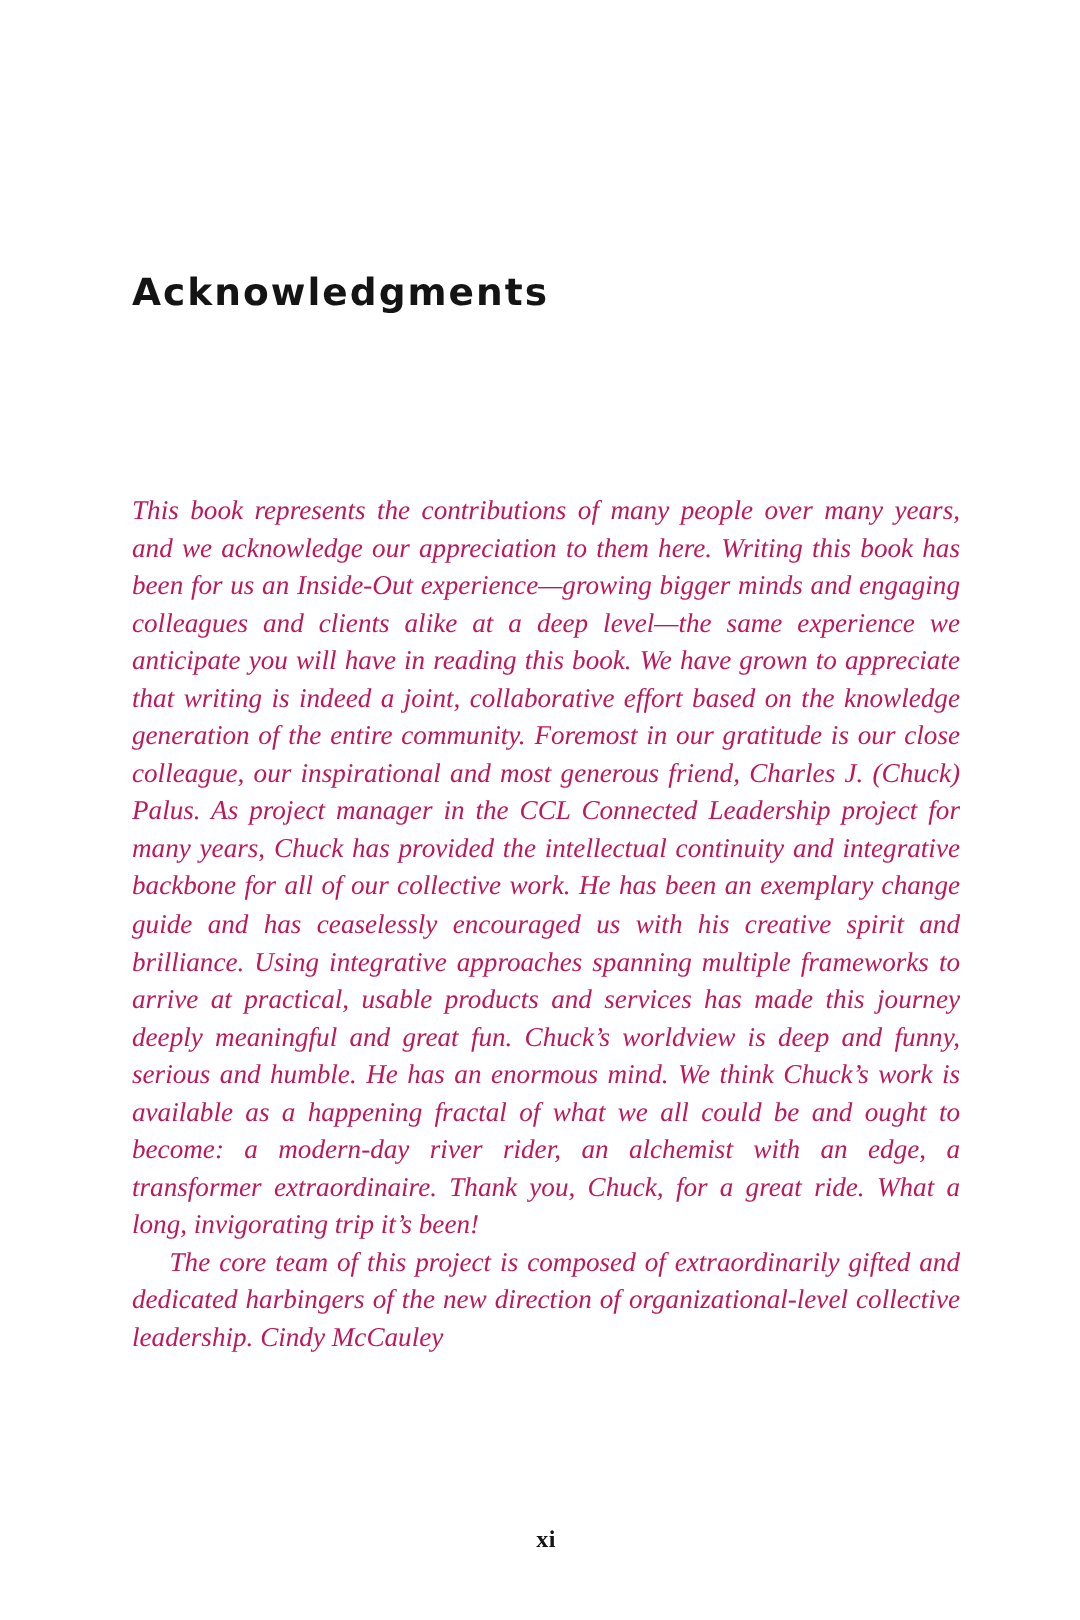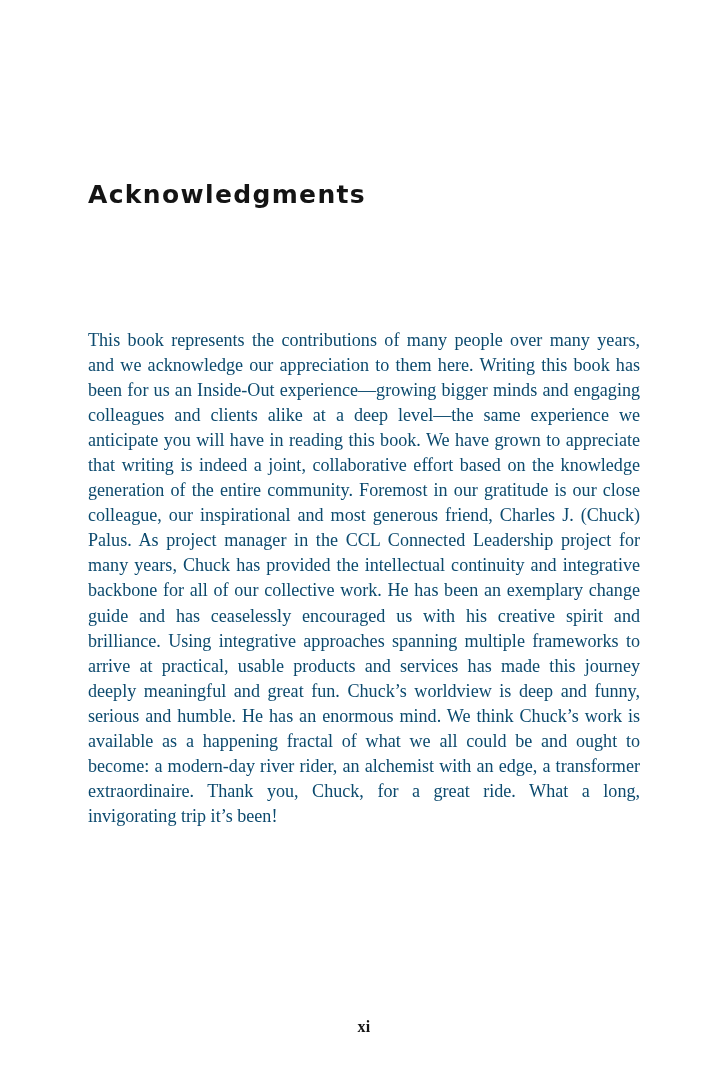--- a/index.html
+++ b/index.html
@@ -45,22 +45,23 @@
     width: 552px;
   }
 
   .body-paragraph {
     margin: 0;
     text-align: justify;
     text-justify: inter-word;
     font-family: "Liberation Serif", "DejaVu Serif", serif;
     font-size: 18.1px;
     line-height: 25.05px;
-    color: #0c4a6e;
+    color: #be185d;
     hyphens: none;
+    font-style: italic;
     -webkit-hyphens: none;
   }
   .body-paragraph.indented {
     text-indent: 25px;
   }
   
   .body-paragraph::after {
     content: "";
     display: inline-block;
     width: 100%;
@@ -85,17 +86,18 @@
 </style>
 </head>
 <body>
 
 <div class="page">
 
   <h1 class="chapter-title">Acknowledgments</h1>
 
   <div class="text-block">
     <p class="body-paragraph no-stretch">This book represents the contributions of many people over many years, and we acknowledge our appreciation to them here. Writing this book has been for us an Inside-Out experience—growing bigger minds and engaging colleagues and clients alike at a deep level—the same experience we anticipate you will have in reading this book. We have grown to appreciate that writing is indeed a joint, collaborative effort based on the knowledge generation of the entire community. Foremost in our gratitude is our close colleague, our inspirational and most generous friend, Charles J. (Chuck) Palus. As project manager in the CCL Connected Leadership project for many years, Chuck has provided the intellectual continuity and integrative backbone for all of our collective work. He has been an exemplary change guide and has ceaselessly encouraged us with his creative spirit and brilliance. Using integrative approaches spanning multiple frameworks to arrive at practical, usable products and services has made this journey deeply meaningful and great fun. Chuck’s worldview is deep and funny, serious and humble. He has an enormous mind. We think Chuck’s work is available as a happening fractal of what we all could be and ought to become: a modern-day river rider, an alchemist with an edge, a transformer extraordinaire. Thank you, Chuck, for a great ride. What a long, invigorating trip it’s been!</p>
+    <p class="body-paragraph indented no-stretch">The core team of this project is composed of extraordinarily gifted and dedicated harbingers of the new direction of organizational-level collective leadership. Cindy McCauley</p>
   </div>
 
   <div class="folio">xi</div>
 
 </div>
 
 </body></html>

